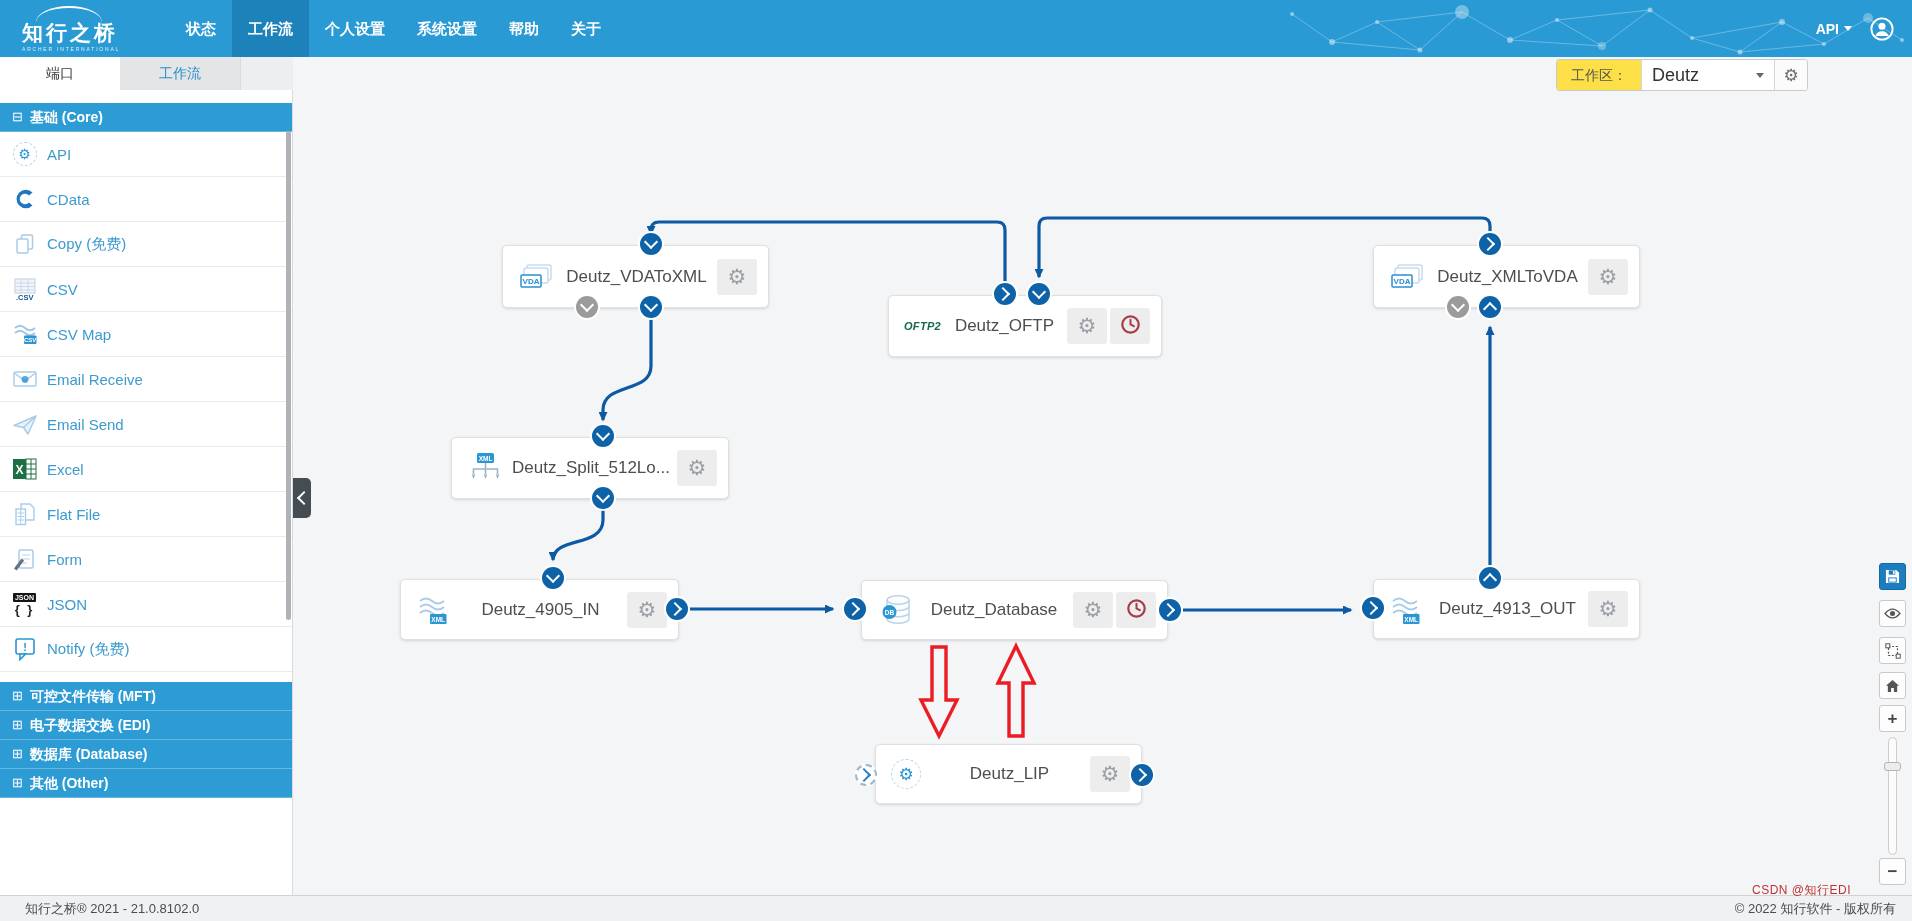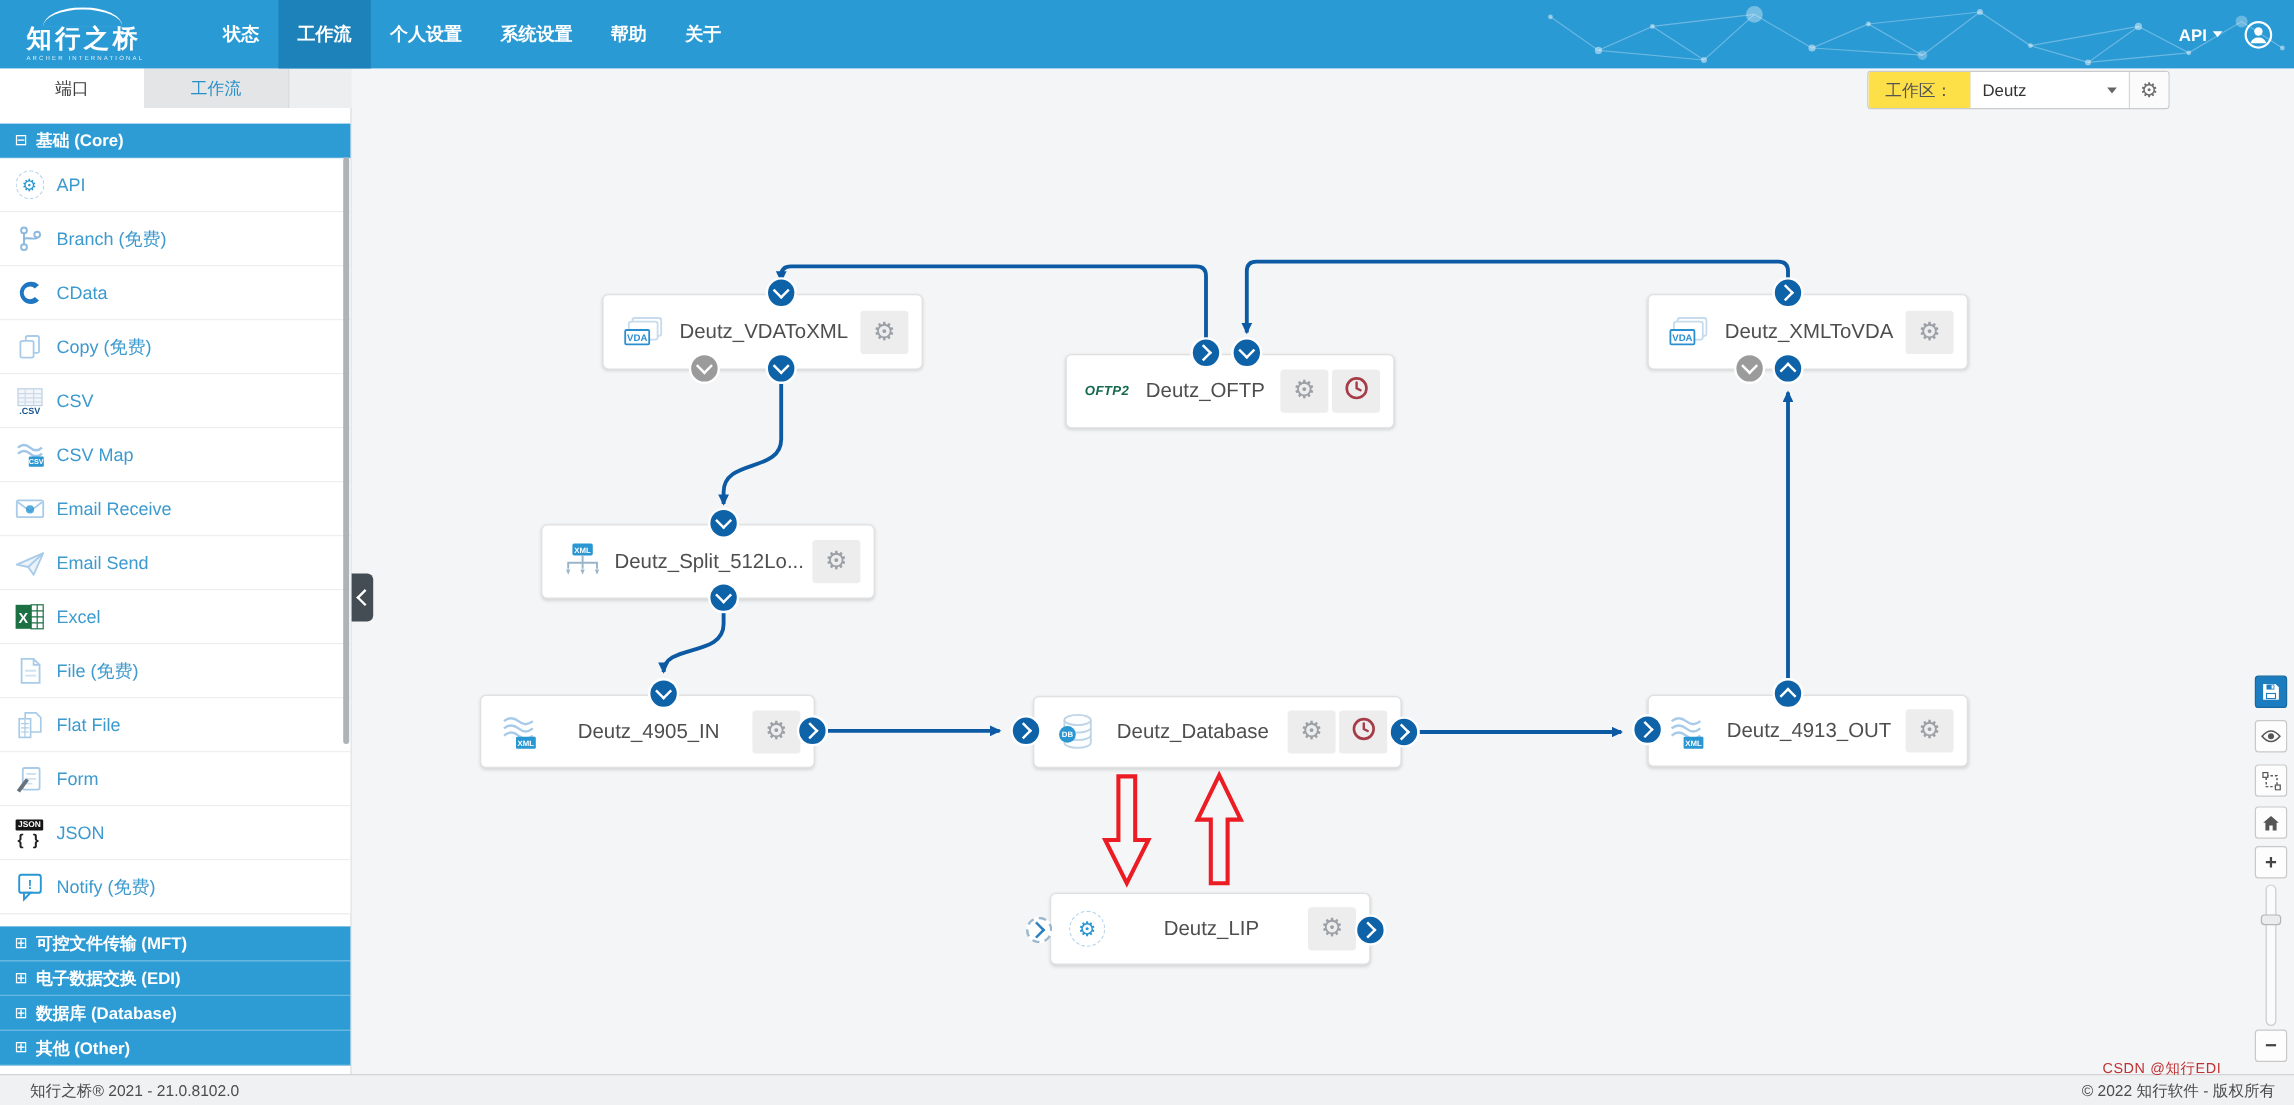--- a/index.html
+++ b/index.html
@@ -33,21 +33,21 @@
   .collapsed-group{margin-top:10px}
   .side-item{height:44px;border-bottom:1px solid #e9eaeb;display:flex;align-items:center;cursor:pointer;background:#fff}
   .side-item .ic{width:27px;height:27px;margin-left:11px;display:flex;align-items:center;justify-content:center;flex:none}
   .side-item .lbl{margin-left:9px;color:#3d9ace;font-size:15px;white-space:nowrap}
   #side-scrollbar{position:absolute;left:286px;top:131px;width:5px;height:489px;background:#adb3b8;border-radius:3px;z-index:41}
   #collapse-handle{position:absolute;left:293px;top:478px;width:18px;height:40px;background:#454d54;border-radius:0 5px 5px 0;z-index:41;display:flex;align-items:center;justify-content:center;cursor:pointer}
   #collapse-handle .ch{width:8px;height:8px;border-left:2px solid #fff;border-bottom:2px solid #fff;transform:rotate(45deg);margin-left:3px}
   
   #workspace{position:absolute;left:1556px;top:59px;height:30px;display:flex;border:1px solid #c9cbcd;border-radius:3px;background:#fff;z-index:45;overflow:hidden}
   #workspace .wlabel{background:#fde047;color:#555;font-size:14px;line-height:30px;padding:0 14px;border-right:1px solid #d5d7d9}
-  #workspace .wselect{width:112px;display:flex;align-items:center;justify-content:space-between;padding:0 10px;font-size:14px;color:#333;cursor:pointer;border-right:1px solid #d5d7d9}
+  #workspace .wselect{width:112px;display:flex;align-items:center;justify-content:space-between;padding:0 10px;font-size:18px;color:#333;cursor:pointer;border-right:1px solid #d5d7d9}
   #workspace .wselect .caret{border-top-color:#666}
   #workspace .wgear{width:32px;display:flex;align-items:center;justify-content:center;color:#6e6e6e;font-size:17px;cursor:pointer;background:#fbfbfb}
   
   #edges-svg,#annot-svg{position:absolute;left:0;top:0;z-index:10;pointer-events:none}
   #annot-svg{z-index:22}
   .node{position:absolute;background:#fff;border:1px solid #e0e0e0;border-radius:5px;box-shadow:0 1px 3px rgba(0,0,0,.13);display:flex;align-items:center;z-index:15;cursor:pointer}
   .node .nicon{margin-left:15px;width:44px;flex:none;display:flex;align-items:center;justify-content:flex-start}
   .node .ntitle{flex:1;text-align:center;font-size:17px;color:#4e4e4e;white-space:nowrap;overflow:hidden}
   .node .nbtns{display:flex;gap:3px;margin:0 11px 0 6px}
   .nbtn{width:40px;height:36px;background:#ededee;border-radius:3px;display:flex;align-items:center;justify-content:center;cursor:pointer}
@@ -151,31 +151,20 @@
       <span class="ic">
         <span class="hub small">
           <span class="hub-ring"></span>
           <span class="hub-gear">⚙</span>
         </span>
       </span>
       <span class="lbl">API</span>
     </div>
     <div class="side-item">
       <span class="ic">
-        <svg width="24" height="24" viewBox="0 0 24 24" fill="none" stroke="#8cb9dd" stroke-width="1.6">
-          <circle cx="7" cy="5" r="2.4"></circle>
-          <circle cx="7" cy="19" r="2.4"></circle>
-          <circle cx="18" cy="8.5" r="2.4"></circle>
-          <path d="M7 7.5 V16.5 M7 13 C7 9.5,18 13.5,18 11"></path>
-        </svg>
-      </span>
-      <span class="lbl">Branch (免费)</span>
-    </div>
-    <div class="side-item">
-      <span class="ic">
         <svg width="24" height="24" viewBox="0 0 24 24">
           <path d="M19.5 5.5 A9.3 9.3 0 1 0 19.5 18.5 L16 15.5 A5.3 5.3 0 1 1 16 8.5 Z" fill="#1f77c4"></path>
         </svg>
       </span>
       <span class="lbl">CData</span>
     </div>
     <div class="side-item">
       <span class="ic">
         <svg width="24" height="24" viewBox="0 0 24 24" fill="#fff" stroke="#a9cbe8" stroke-width="1.5">
           <rect x="8.5" y="3" width="11" height="14" rx="1.5"></rect>
@@ -226,30 +215,20 @@
     <div class="side-item">
       <span class="ic">
         <svg width="25" height="22" viewBox="0 0 25 22">
           <rect x="1" y="1" width="13" height="20" fill="#1d7044"></rect>
           <text x="7.5" y="16" font-size="12" fill="#fff" text-anchor="middle" font-weight="bold" font-family="Liberation Sans,sans-serif">X</text>
           <rect x="14" y="1" width="10" height="20" fill="#fff" stroke="#1d7044"></rect>
           <path d="M14 6h10M14 11h10M14 16h10M19 1v20" stroke="#1d7044" stroke-width="1"></path>
         </svg>
       </span>
       <span class="lbl">Excel</span>
-    </div>
-    <div class="side-item">
-      <span class="ic">
-        <svg width="22" height="24" viewBox="0 0 22 24">
-          <path d="M4 2 h10 l5 5 v15 h-15 z" fill="#fdfefe" stroke="#a9cbe8" stroke-width="1.5"></path>
-          <path d="M14 2 v5 h5" fill="none" stroke="#a9cbe8" stroke-width="1.5"></path>
-          <path d="M7 12h9M7 16h9" stroke="#cfe2f2" stroke-width="1.6"></path>
-        </svg>
-      </span>
-      <span class="lbl">File (免费)</span>
     </div>
     <div class="side-item">
       <span class="ic">
         <svg width="24" height="25" viewBox="0 0 24 25">
           <path d="M8 2h9l4 4v12h-13z" fill="#fff" stroke="#a9cbe8" stroke-width="1.4"></path>
           <rect x="3" y="7" width="9.5" height="15.5" fill="#fff" stroke="#a9cbe8" stroke-width="1.4"></rect>
           <path d="M4.5 11h6.5M4.5 14.5h6.5M4.5 18h6.5M7.8 7.5v15" stroke="#a9cbe8" stroke-width="1"></path>
         </svg>
       </span>
       <span class="lbl">Flat File</span>

